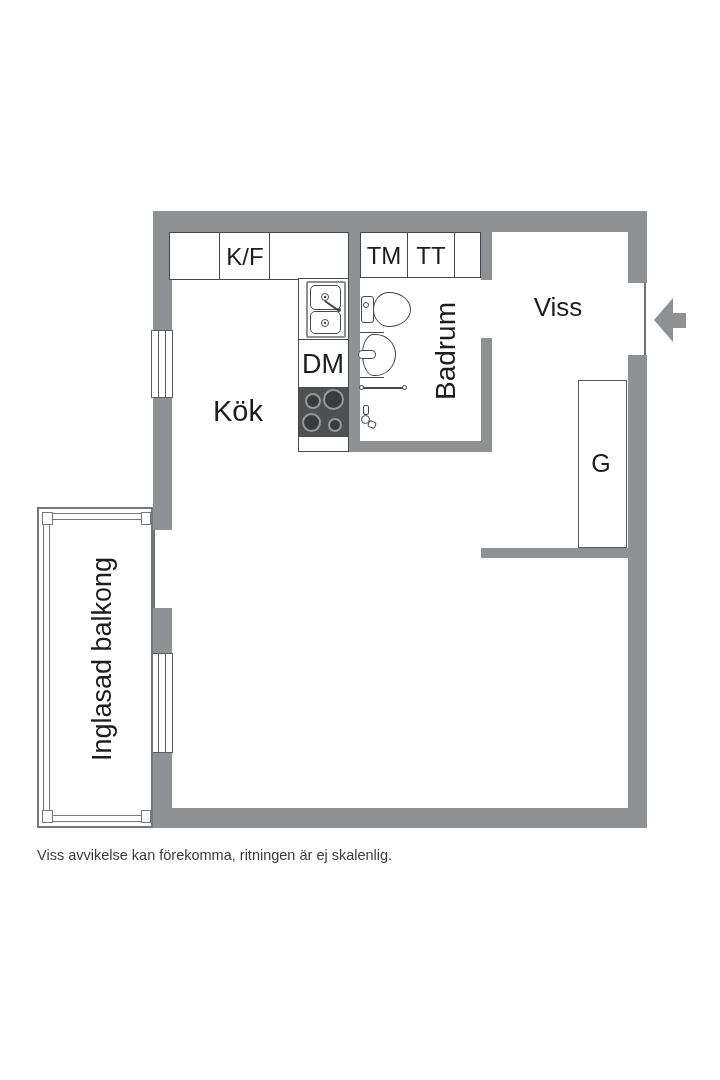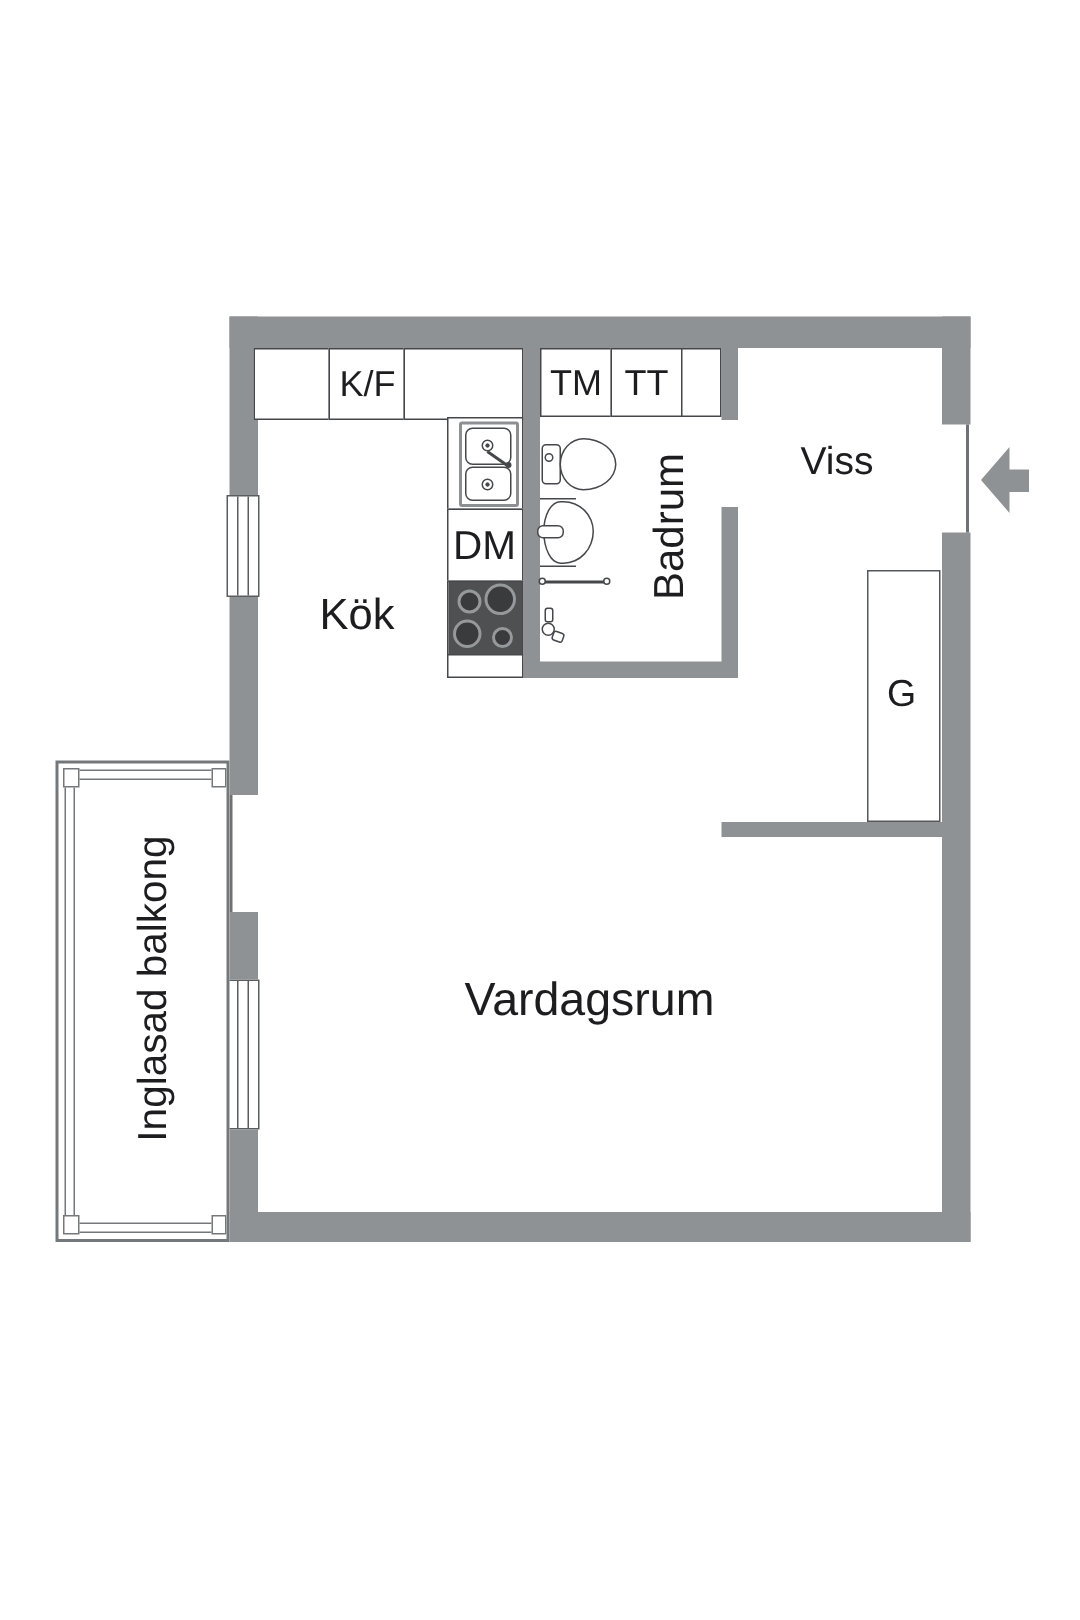--- a/index.html
+++ b/index.html
@@ -111,23 +111,23 @@
     <div class="frame2" style="left:10px;top:10px;bottom:10px;right:0;"></div>
     <div class="cornersq" style="left:3px;top:3px;width:11px;height:13px;"></div>
     <div class="cornersq" style="left:3px;bottom:3px;width:11px;height:13px;"></div>
     <div class="cornersq" style="right:0px;top:3px;width:10px;height:13px;"></div>
     <div class="cornersq" style="right:0px;bottom:3px;width:10px;height:13px;"></div>
   </div>
 
   <div class="lbl" style="left:238px;top:367px;font-size:29px;margin-top:44px;">Kök</div>
   <div class="lbl vert" style="left:446px;top:351px;font-size:28px;">Badrum</div>
   <div class="lbl" style="left:558px;top:307px;font-size:26px;">Viss</div>
-  <div class="lbl" style="left:393px;top:666px;font-size:31px;">Vardagsrum</div>
   <div class="lbl vert" style="left:102px;top:659px;font-size:27px;">Inglasad balkong</div>
   <div class="lbl" style="left:601px;top:463px;font-size:25px;">G</div>
 
   <div class="lbl" style="left:245px;top:257px;font-size:24px;">K/F</div>
   <div class="lbl" style="left:384px;top:256px;font-size:24px;">TM</div>
   <div class="lbl" style="left:431px;top:256px;font-size:24px;">TT</div>
   <div class="lbl" style="left:323px;top:364px;font-size:27px;">DM</div>
 
+  <div class="disc" style="left:37px;top:847px;">Viss avvikelse kan förekomma, ritningen är ej skalenlig.</div>
 
 </div>
 
 </body></html>

